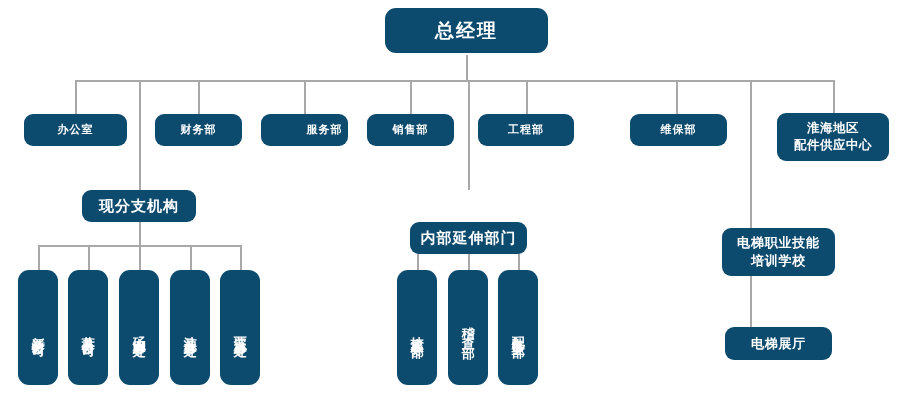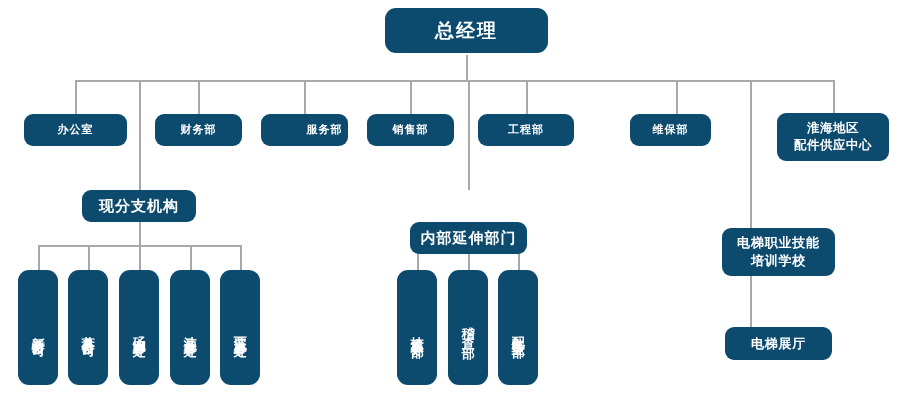--- a/index.html
+++ b/index.html
@@ -111,21 +111,21 @@
 
   <div class="conn v" style="left:750px; top:276px; height:51px;"></div>
 
   <div class="node root" style="left:385px; top:8px; width:163px; height:45px;">总经理</div>
 
   <div class="node dept" style="left:24px; top:114px; width:103px; height:32px;">办公室</div>
   <div class="node dept" style="left:155px; top:114px; width:87px; height:32px;">财务部</div>
   <div class="node dept" style="left:261px; top:114px; width:87px; height:32px;padding-left:40px;">服务部</div>
   <div class="node dept" style="left:367px; top:114px; width:87px; height:32px;">销售部</div>
   <div class="node dept" style="left:478px; top:114px; width:96px; height:32px;">工程部</div>
-  <div class="node dept" style="left:630px; top:114px; width:81px; height:32px;">维保部</div>
+  <div class="node dept" style="left:630px; top:114px; width:97px; height:32px;">维保部</div>
 
   <div class="node dept two-line" style="left:777px; top:113px; width:112px; height:48px; flex-direction:column;">
     <span>淮海地区</span>
     <span>配件供应中心</span>
   </div>
 
   <div class="node group" style="left:82px; top:190px; width:114px; height:32px;">现分支机构</div>
   <div class="node group" style="left:410px; top:190px; width:117px; height:32px;margin-top:32px;">内部延伸部门</div>
 
   <div class="node side" style="left:694px; top:228px; width:113px; height:48px; flex-direction:column;">

